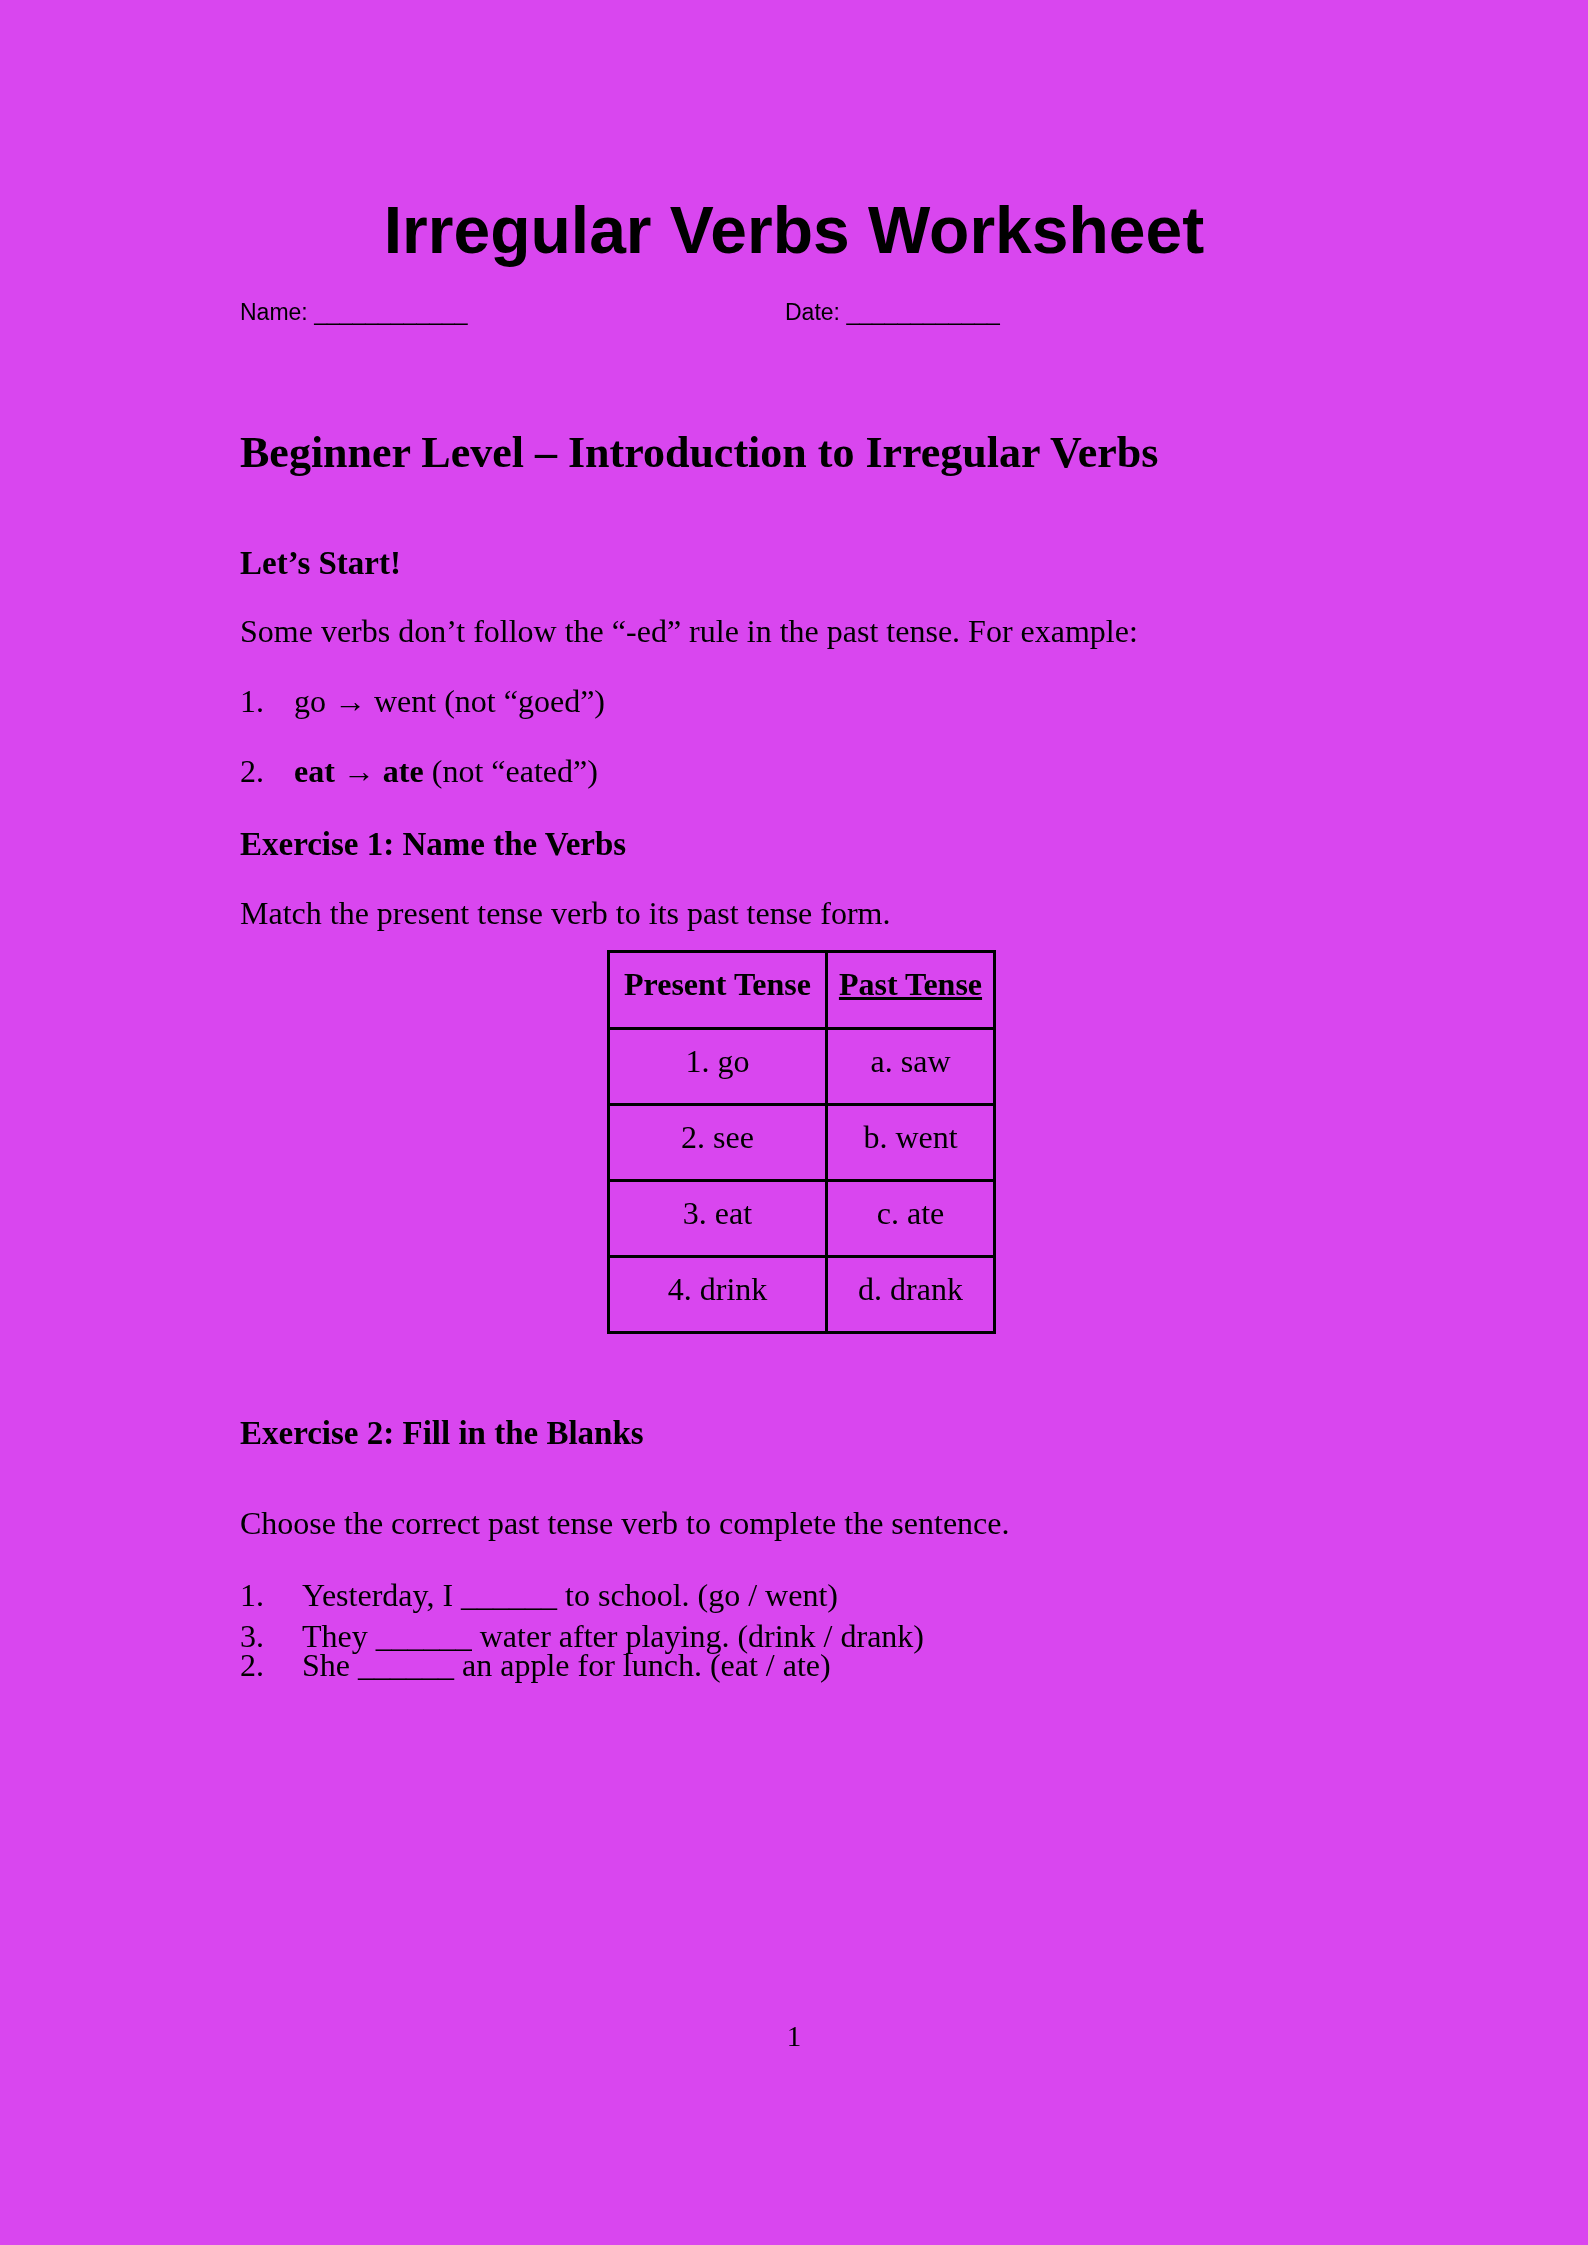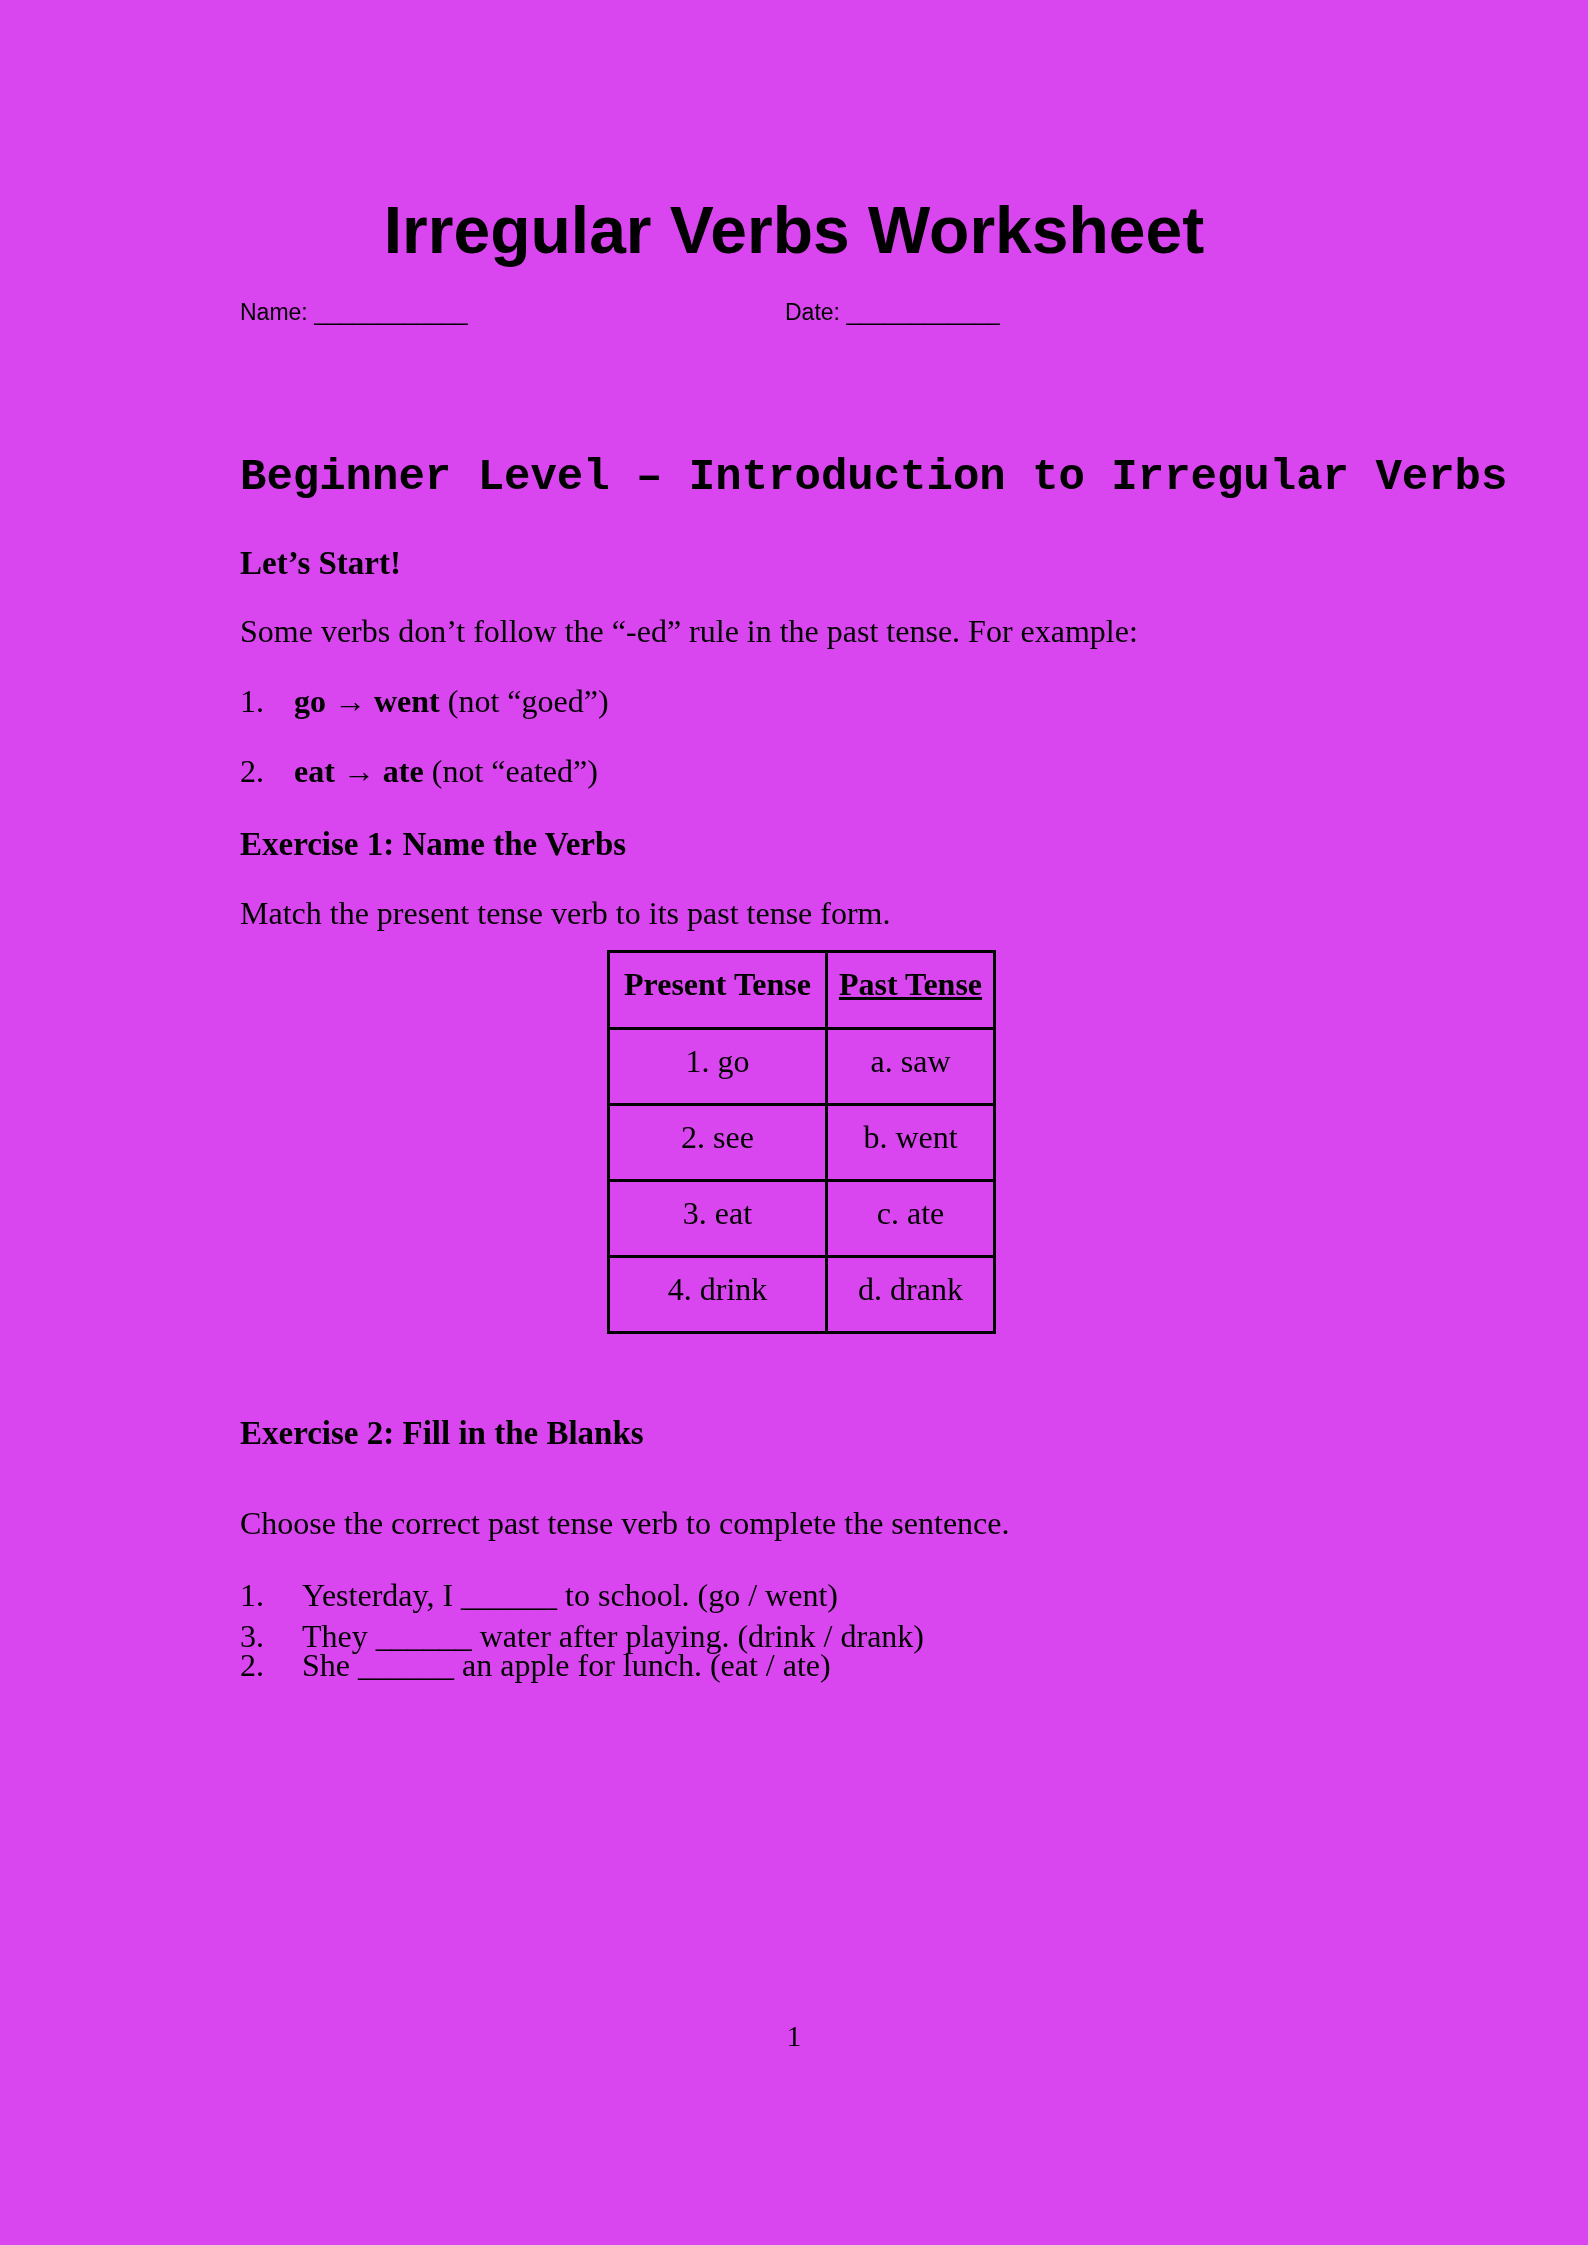--- a/index.html
+++ b/index.html
@@ -91,28 +91,28 @@
     <span class="name-group">
       <span>Name:</span>
       <span>____________</span>
     </span>
     <span class="date-group">
       <span>Date:</span>
       <span>____________</span>
     </span>
   </div>
 
-  <div class="abs h-major" style="top:452px;font-family:Liberation Mono, monospace;">Beginner Level – Introduction to Irregular Verbs</div>
+  <div class="abs h-major" style="top:428px;">Beginner Level – Introduction to Irregular Verbs</div>
 
   <div class="abs h-minor" style="top:545px;">Let’s Start!</div>
 
   <div class="abs body-text" style="top:613px;">Some verbs don’t follow the “-ed” rule in the past tense. For example:</div>
 
   <div class="abs list-item" style="top:683px;">
-    <span class="num">1.</span><span style="font-weight:bold;">go → went</span><span> (not “goed”)</span>
+    <span class="num">1.</span><span style="font-weight:normal;">go → went</span><span> (not “goed”)</span>
   </div>
   <div class="abs list-item" style="top:753px;">
     <span class="num">2.</span><span style="font-weight:bold;">eat → ate</span><span> (not “eated”)</span>
   </div>
 
   <div class="abs h-minor" style="top:826px;">Exercise 1: Name the Verbs</div>
 
   <div class="abs body-text" style="top:895px;">Match the present tense verb to its past tense form.</div>
 
   <table class="abs match-table">

